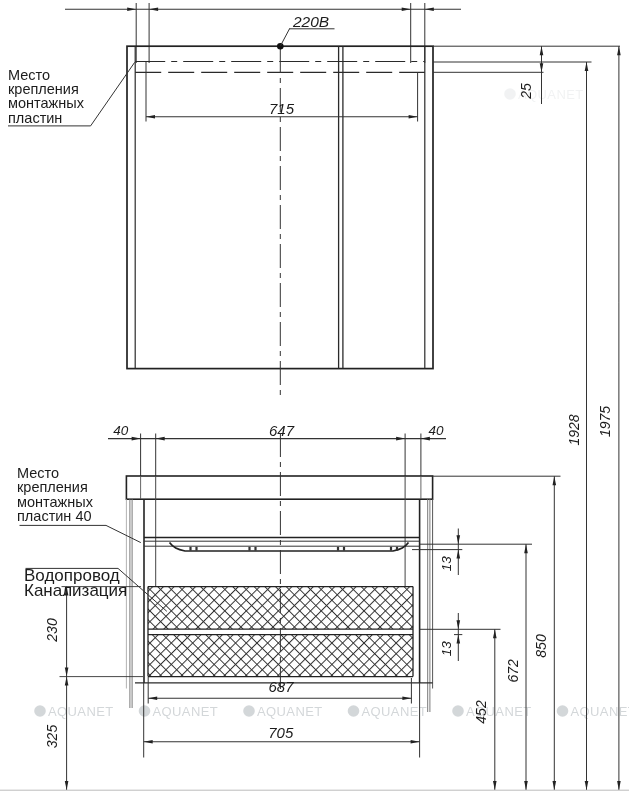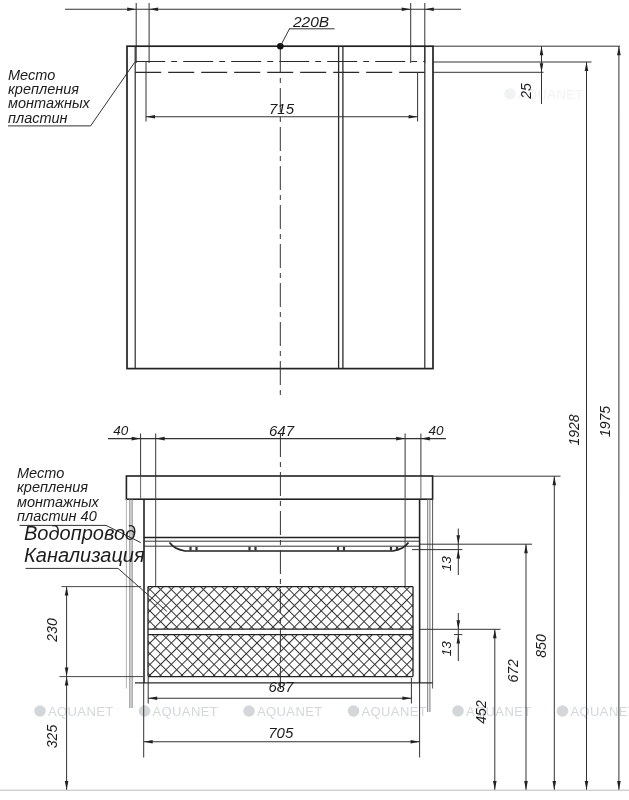--- a/index.html
+++ b/index.html
@@ -1,18 +1,18 @@
 <!DOCTYPE html>
 <html><head><meta charset="utf-8">
 <style>
 html,body{margin:0;padding:0;background:#fff;}
 #c{position:relative;width:629px;height:800px;overflow:hidden;background:#fff;
    font-family:"Liberation Sans",sans-serif;}
 #c svg{position:absolute;left:0;top:0;}
-.lbl{position:absolute;font-style:italic;color:#1c1c1c;white-space:nowrap;}
+.lbl{position:absolute;color:#1c1c1c;white-space:nowrap;}
 </style></head>
 <body>
 <div id="c">
 <svg width="629" height="800" viewBox="0 0 629 800">
 <defs>
 <pattern id="xh" patternUnits="userSpaceOnUse" width="7.57" height="7.57" patternTransform="rotate(45)">
 <path d="M0 0.4H7.57M0.4 0V7.57" stroke="#333" stroke-width="1.2" fill="none"></path>
 </pattern>
 </defs>
 
@@ -202,14 +202,14 @@
 <line x1="0" y1="790.2" x2="629" y2="790.2" stroke="#bcbcbc" stroke-width="1"></line>
 
 <line x1="19.5" y1="525.4" x2="106" y2="525.4" stroke="#333" stroke-width="1"></line>
 <line x1="106" y1="525.4" x2="140.8" y2="542.6" stroke="#333" stroke-width="1"></line>
 <line x1="25.5" y1="568.4" x2="118" y2="568.4" stroke="#333" stroke-width="1"></line>
 <line x1="118" y1="568.4" x2="166.8" y2="611.3" stroke="#333" stroke-width="1"></line>
 </svg>
 
 <div class="lbl" style="left:8px;top:67.8px;font-size:14.5px;line-height:14.3px;">Место<br>крепления<br>монтажных<br>пластин</div>
 <div class="lbl" style="left:17px;top:466.1px;font-size:14.5px;line-height:14.3px;">Место<br>крепления<br>монтажных<br>пластин 40</div>
-<div class="lbl" style="left:24px;top:522px;font-size:20px;line-height:22px;">Водопровод<br>Канализация</div>
+<div class="lbl" style="left:24px;top:568px;font-size:17px;line-height:15px;">Водопровод<br>Канализация</div>
 </div>
 
 </body></html>

